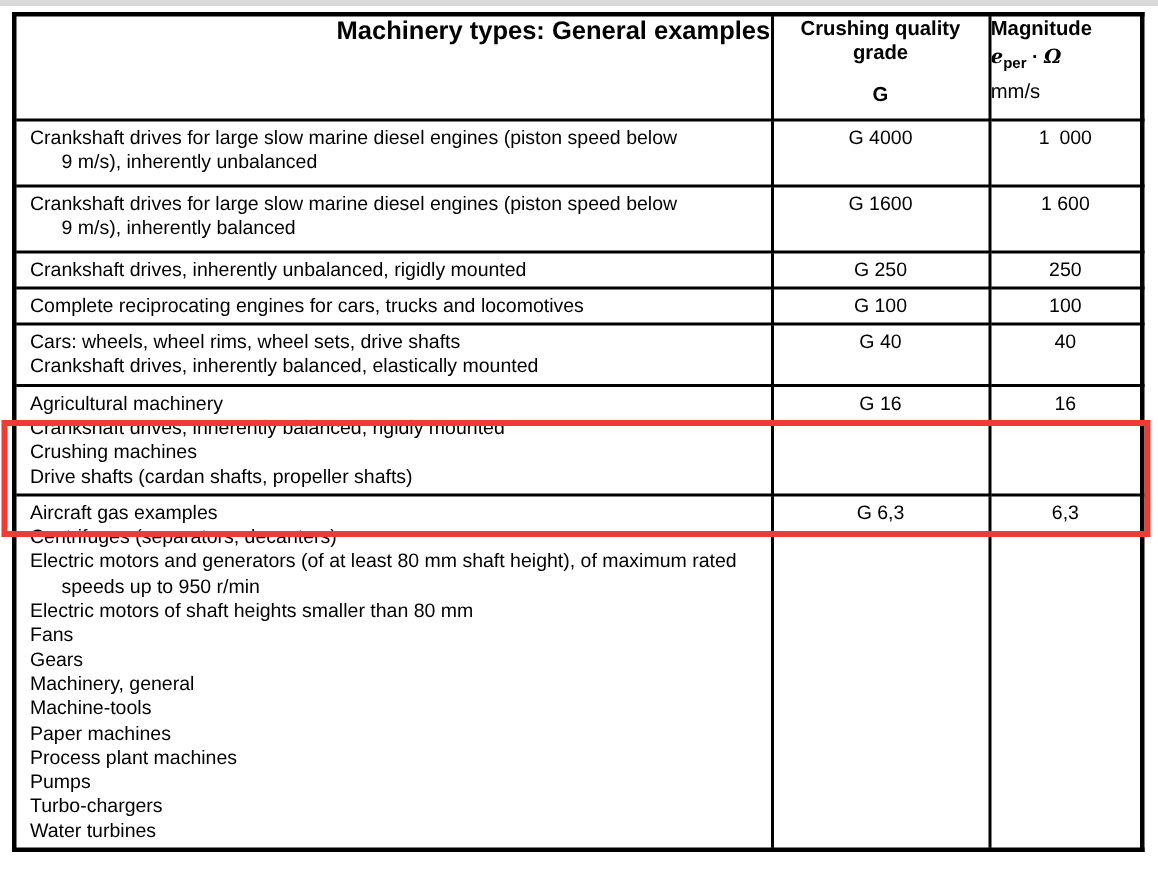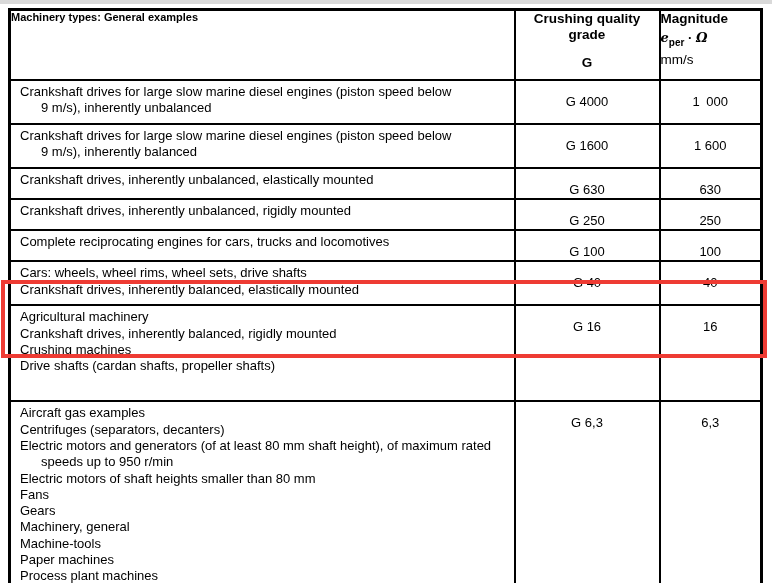--- a/index.html
+++ b/index.html
@@ -27,23 +27,23 @@
   }
   .doc-table th, .doc-table td {
     border:2px solid #000;
     vertical-align:top;
     overflow:hidden;
     padding:0;
   }
   thead tr { height:70px; }
   .th-machinery {
     vertical-align:middle;
-    text-align:left;
+    text-align:right;
     font-weight:bold;
-    font-size:11px;
+    font-size:17px;
   }
   .th-grade {
     text-align:center;
     font-weight:bold;
     font-size:13.5px;
     padding-top:8px;
   }
   .th-grade .grade-title { line-height:16px; }
   .th-grade .grade-symbol { margin-top:12px; }
   .th-magnitude {
@@ -58,21 +58,21 @@
     font-style:italic;
   }
   .mag-formula sub { font-size:10px; }
   .mag-unit { margin-top:4px; font-weight:normal; }
 
   td.c-machinery { padding:3px 8px 3px 9px; }
   td.c-machinery .line { line-height:16.3px; white-space:nowrap; }
   td.c-machinery .line.indent { padding-left:21px; }
   td.c-grade, td.c-magnitude {
     text-align:center;
-    padding-top:13px;
+    padding-top:3px;
     line-height:16.3px;
   }
   
   tbody tr:nth-child(1) { height:44px; }
   tbody tr:nth-child(2) { height:44px; }
   tbody tr:nth-child(3) { height:24px; }
   tbody tr:nth-child(4) { height:24px; }
   tbody tr:nth-child(5) { height:30px; }
   tbody tr:nth-child(6) { height:44px; }
   tbody tr:nth-child(7) { height:96px; }
@@ -128,27 +128,20 @@
       <tr>
         <td class="c-machinery">
           <div class="line">Crankshaft drives for large slow marine diesel engines (piston speed below</div>
           <div class="line indent">9 m/s), inherently balanced</div>
         </td>
         <td class="c-grade">G 1600</td>
         <td class="c-magnitude">1 600</td>
       </tr>
       <tr>
         <td class="c-machinery">
-          <div class="line">Crankshaft drives, inherently unbalanced, elastically mounted</div>
-        </td>
-        <td class="c-grade">G 630</td>
-        <td class="c-magnitude">630</td>
-      </tr>
-      <tr>
-        <td class="c-machinery">
           <div class="line">Crankshaft drives, inherently unbalanced, rigidly mounted</div>
         </td>
         <td class="c-grade">G 250</td>
         <td class="c-magnitude">250</td>
       </tr>
       <tr>
         <td class="c-machinery">
           <div class="line">Complete reciprocating engines for cars, trucks and locomotives</div>
         </td>
         <td class="c-grade">G 100</td>

